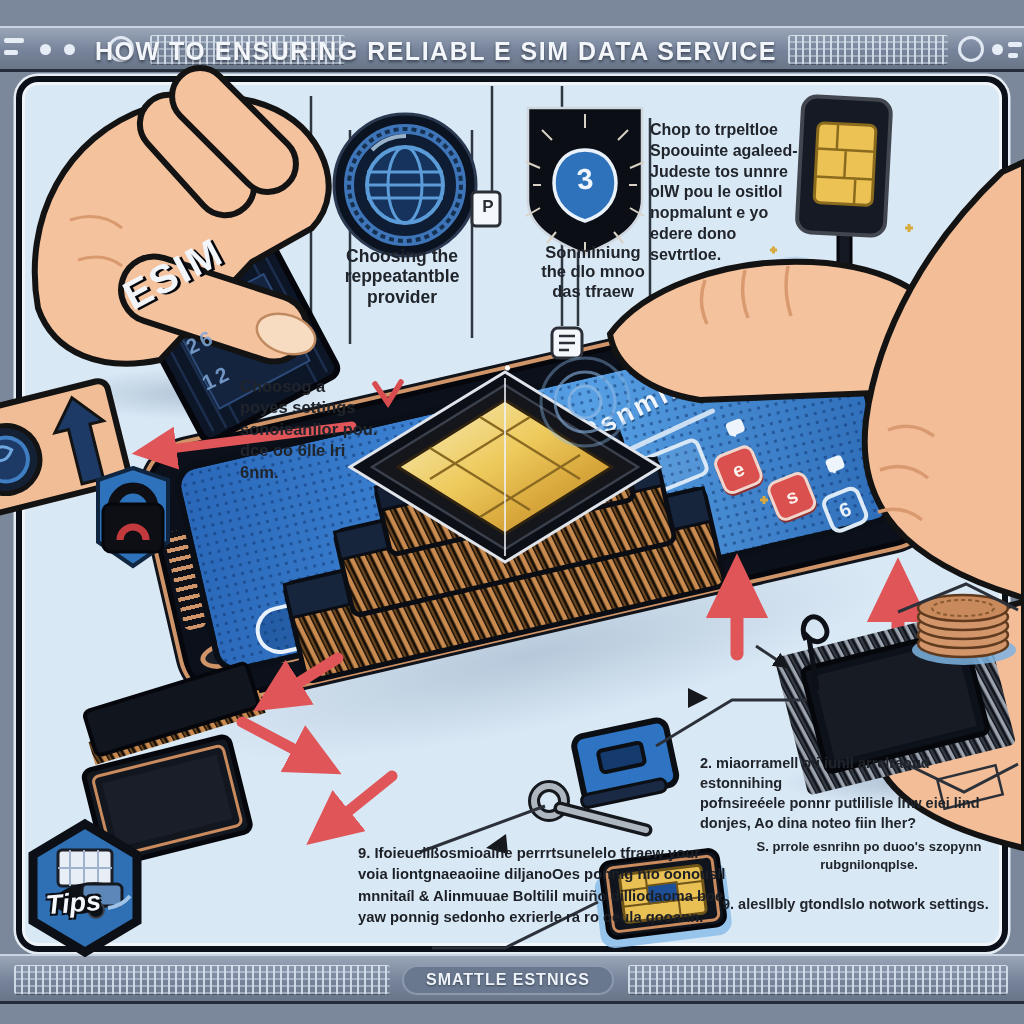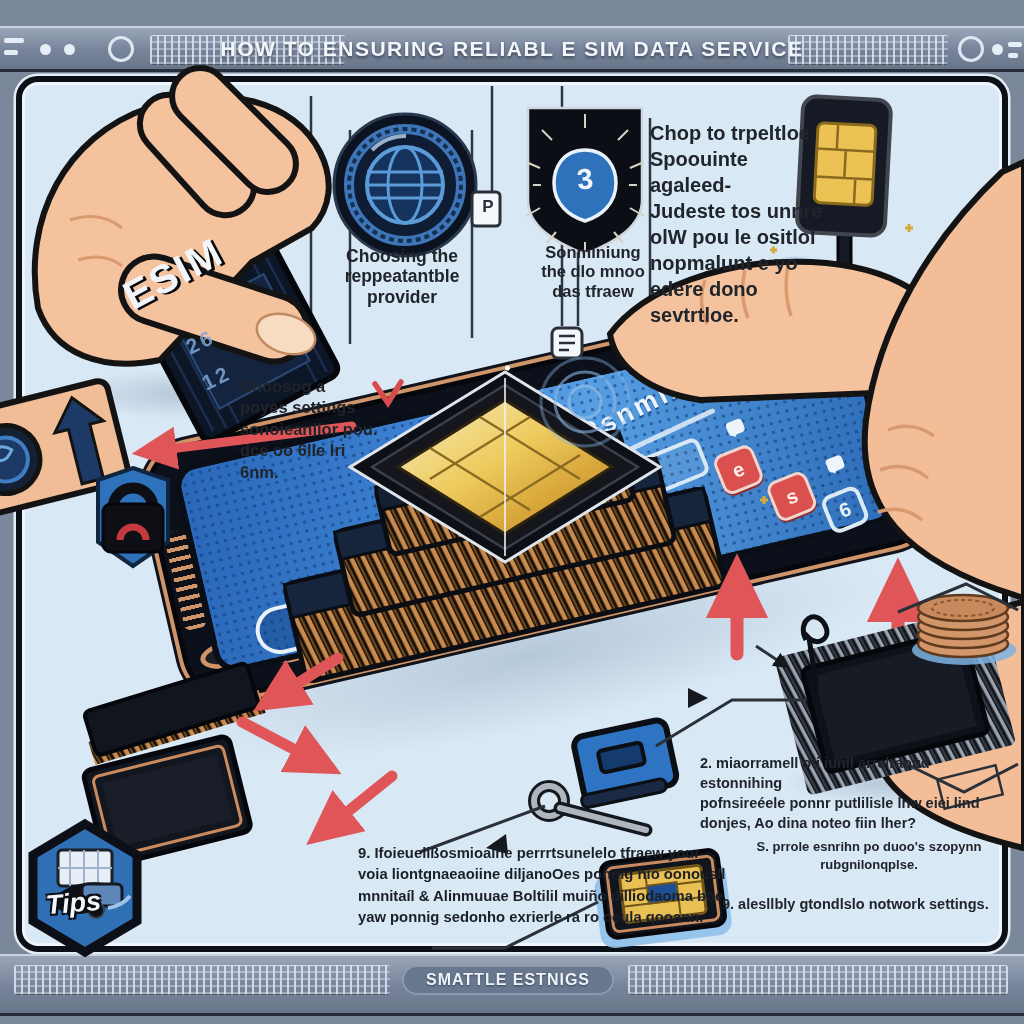--- a/index.html
+++ b/index.html
@@ -4,31 +4,31 @@
 <style>
   html,body{margin:0;padding:0;background:#5c6878;}
   #stage{position:relative;width:1024px;height:1024px;overflow:hidden;
          background:#7b889c;font-family:"Liberation Sans",sans-serif;}
   #stage *{position:absolute;box-sizing:border-box;}
 
   
   .bar{left:0;width:1024px;height:46px;
        background:linear-gradient(#9aa5b7,#76839a 55%,#697689);
        border-top:2px solid #c9d4e2;border-bottom:3px solid #262d3a;}
-  .bar.top{top:26px;} .bar.bottom{top:954px;height:62px;}
+  .bar.top{top:26px;} .bar.bottom{top:954px;height:50px;}
   .ticks{top:7px;height:30px;border-radius:3px;opacity:.85;
        background:
         repeating-linear-gradient(90deg,rgba(226,236,247,.95) 0 2px,rgba(226,236,247,0) 2px 7px),
         repeating-linear-gradient(0deg,rgba(226,236,247,.5) 0 1.5px,rgba(226,236,247,0) 1.5px 7px);
        border-top:1px solid rgba(236,243,250,.8);border-bottom:1px solid rgba(25,31,42,.5);}
   .deco-dot{top:16px;width:11px;height:11px;border-radius:50%;background:#e6edf6;}
   .deco-circ{top:8px;width:26px;height:26px;border-radius:50%;border:3px solid #dfe8f2;}
   .deco-dash{height:5px;background:#e6edf6;border-radius:2px;}
-  .frame-title{top:9px;left:0;width:1024px;text-align:center;font-weight:800;
-       font-size:21px;letter-spacing:1.5px;color:#f3f6fa;
+  .frame-title{top:9px;left:0;width:872px;text-align:center;font-weight:800;
+       font-size:25px;letter-spacing:1.5px;color:#f3f6fa;
        text-shadow:0 2px 3px rgba(10,15,25,.5);}
   .footer-pill{top:9px;left:402px;width:212px;height:30px;background:#69788f;
        border-radius:15px;border:2px solid #8d9aae;display:flex;align-items:center;
        justify-content:center;font-weight:800;font-size:16px;letter-spacing:1px;
        color:#eef3f9;text-shadow:0 1px 2px rgba(10,15,25,.5);}
 
   
   .panel{left:16px;top:76px;width:992px;height:876px;background:#d9e8f5;
        border:6px solid #0b0f17;border-radius:22px;
        box-shadow:0 0 0 2.5px #e4ebf3, inset 0 0 0 3px #f0f5fa;}
@@ -70,21 +70,21 @@
        border-radius:6px;}
 
   
   svg.overlay{left:0;top:0;z-index:5;pointer-events:none;}
 
   
   .txt{z-index:9;color:#20242b;font-weight:700;}
   .tc{text-align:center;}
   .t-provider{left:310px;top:246px;width:184px;font-size:17.5px;line-height:1.16;}
   .t-scanning{left:512px;top:243px;width:162px;font-size:16.5px;line-height:1.18;}
-  .t-activation{left:650px;top:120px;width:178px;font-size:20px;line-height:1.3;}
+  .t-activation{left:650px;top:120px;width:178px;font-size:16px;line-height:1.3;}
   .t-leftnote{left:240px;top:376px;width:190px;font-size:16.5px;line-height:1.3;}
   .t-tips{left:358px;top:843px;width:440px;font-size:14.8px;line-height:1.44;color:#1c2026;}
   .t-item1{left:700px;top:753px;width:314px;font-size:14.5px;line-height:1.38;}
   .t-item2{left:724px;top:838px;width:290px;font-size:13px;line-height:1.38;}
   .t-item3{left:722px;top:896px;width:300px;font-size:14.5px;}
   .t-esim{left:116px;top:234px;width:180px;transform:rotate(-28deg);font-weight:900;
        font-size:40px;letter-spacing:2px;color:#f2f5f9;text-shadow:2.5px 2.5px 0 #05070c;z-index:9;}
   .t-digit{color:#7fa8d8;font-weight:700;font-size:21px;letter-spacing:3px;opacity:.85;
        transform:rotate(-26deg);z-index:9;}
   .t-tipslabel{left:46px;top:888px;transform:rotate(-5deg);font-style:italic;font-weight:900;

